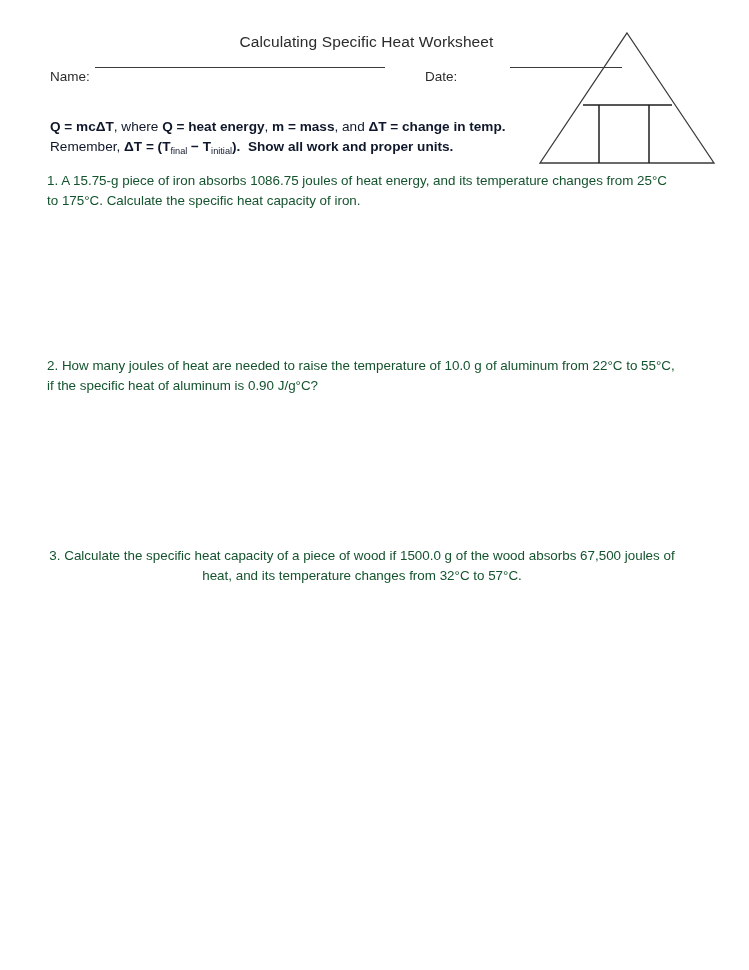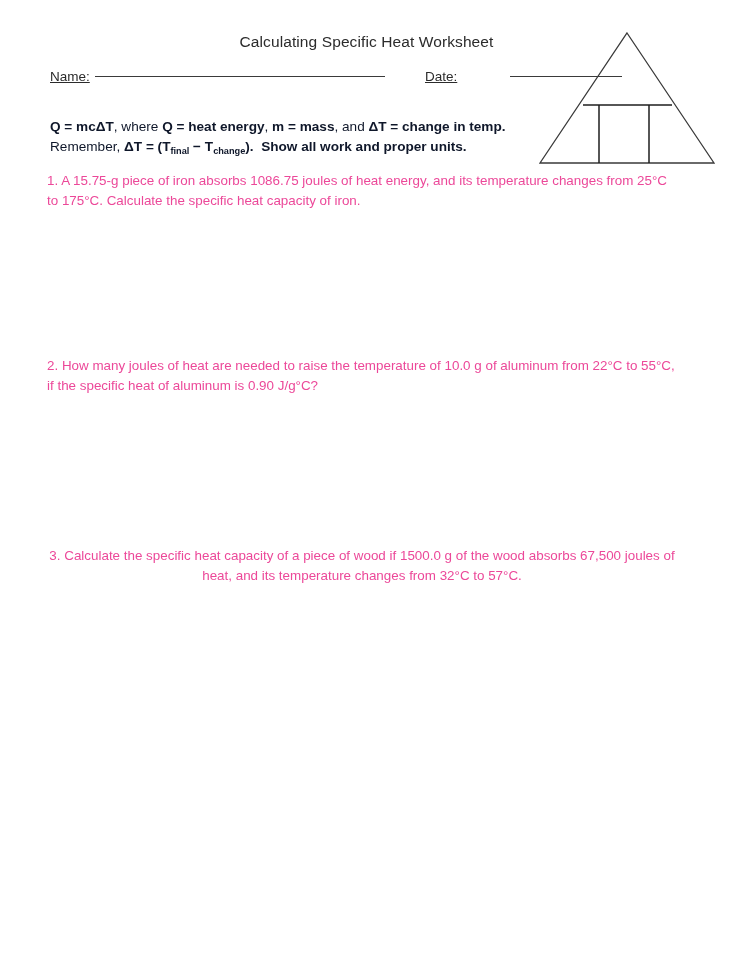--- a/index.html
+++ b/index.html
@@ -43,23 +43,22 @@
     width: 500px;
     height: 22px;
     font-size: 13.5px;
     line-height: 18px;
     color: #2b2b2b;
   }
   .field {
     position: absolute;
     top: 0;
     display: flex;
-    align-items: center;
+    align-items: flex-start;
     white-space: nowrap;
-    text-decoration: underline;
   }
   .field-name { left: 0; }
   .field-date { left: 375px; gap: 48px; }
   .field-label {
     font-size: 13.5px;
   }
   .rule {
     display: inline-block;
     border-bottom: 1.4px solid #3a3a3a;
     margin-left: 5px;
@@ -77,21 +76,21 @@
     width: 495px;
     font-size: 13.6px;
     line-height: 19.5px;
     color: #0f172a;
   }
   .formula .ln { display: block; white-space: nowrap; }
   .b { font-weight: bold; }
   .r { font-weight: normal; }
   sub {
     font-size: 9.2px;
-    font-weight: bold;
+    font-weight: normal;
     vertical-align: baseline;
     position: relative;
     top: 3px;
   }
 
   
   .triangle-wrap {
     position: absolute;
     left: 533px;
     top: 22px;
@@ -104,21 +103,21 @@
     height: 150px;
   }
 
   
   .question {
     position: absolute;
     left: 47px;
     width: 630px;
     font-size: 13.4px;
     line-height: 19.5px;
-    color: #ec4899;
+    color: #14532d;
   }
   .q1 { top: 171px; }
   .q2 { top: 356px; }
   .q3 { top: 546px; text-align: center; }
   .q4 { top: 729px; }
 
   .worktoken { white-space: pre-wrap; }
 </style>
 </head>
 <body>
@@ -138,21 +137,21 @@
       <span class="field-label">Date:</span>
       <span class="rule rule-short"></span>
     </div>
 
   </div>
 
   <div class="formula">
 
     <span class="ln"><span class="b">Q = mcΔT</span><span class="r">, where </span><span class="b">Q = heat energy</span><span class="r">, </span><span class="b">m = mass</span><span class="r">, and </span><span class="b">ΔT = change in temp.</span></span>
 
-    <span class="ln"><span class="r">Remember, </span><span class="b">ΔT = (T</span><sub>final</sub><span class="b"> − T</span><sub>change</sub><span class="b">).</span><span class="b worktoken">  Show all work and proper units.</span></span>
+    <span class="ln"><span class="r">Remember, </span><span class="b">ΔT = (T</span><sub>final</sub><span class="b"> − T</span><sub>initial</sub><span class="b">).</span><span class="b worktoken">  Show all work and proper units.</span></span>
 
   </div>
 
   <div class="triangle-wrap">
     <svg viewBox="0 0 190 150" xmlns="http://www.w3.org/2000/svg">
 
       <polygon points="94,11 181,141 7,141" fill="none" stroke="#3a3a3a" stroke-width="1.3"></polygon>
 
       <line x1="50" y1="83" x2="139" y2="83" stroke="#1e1e1e" stroke-width="1.5"></line>
 

